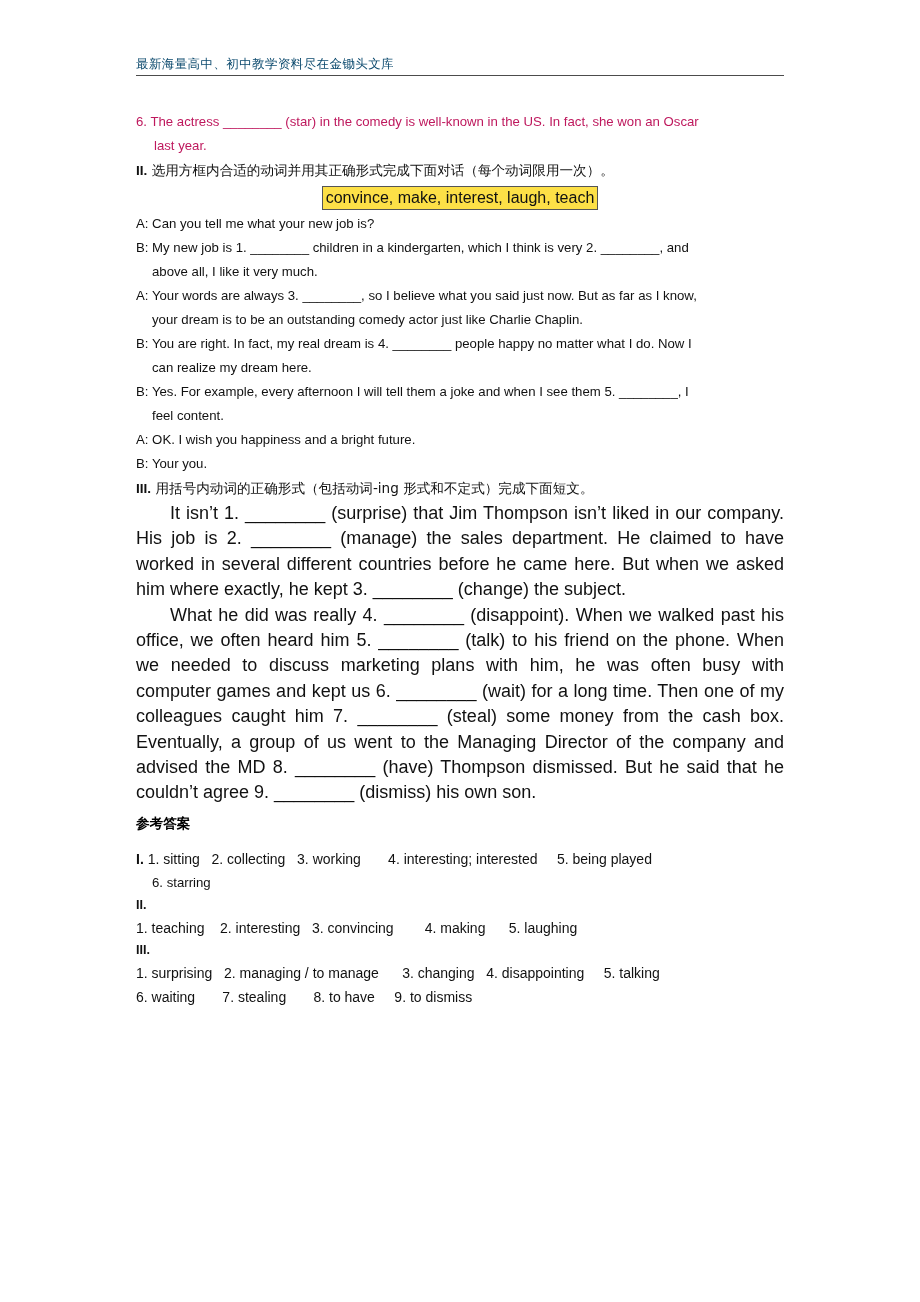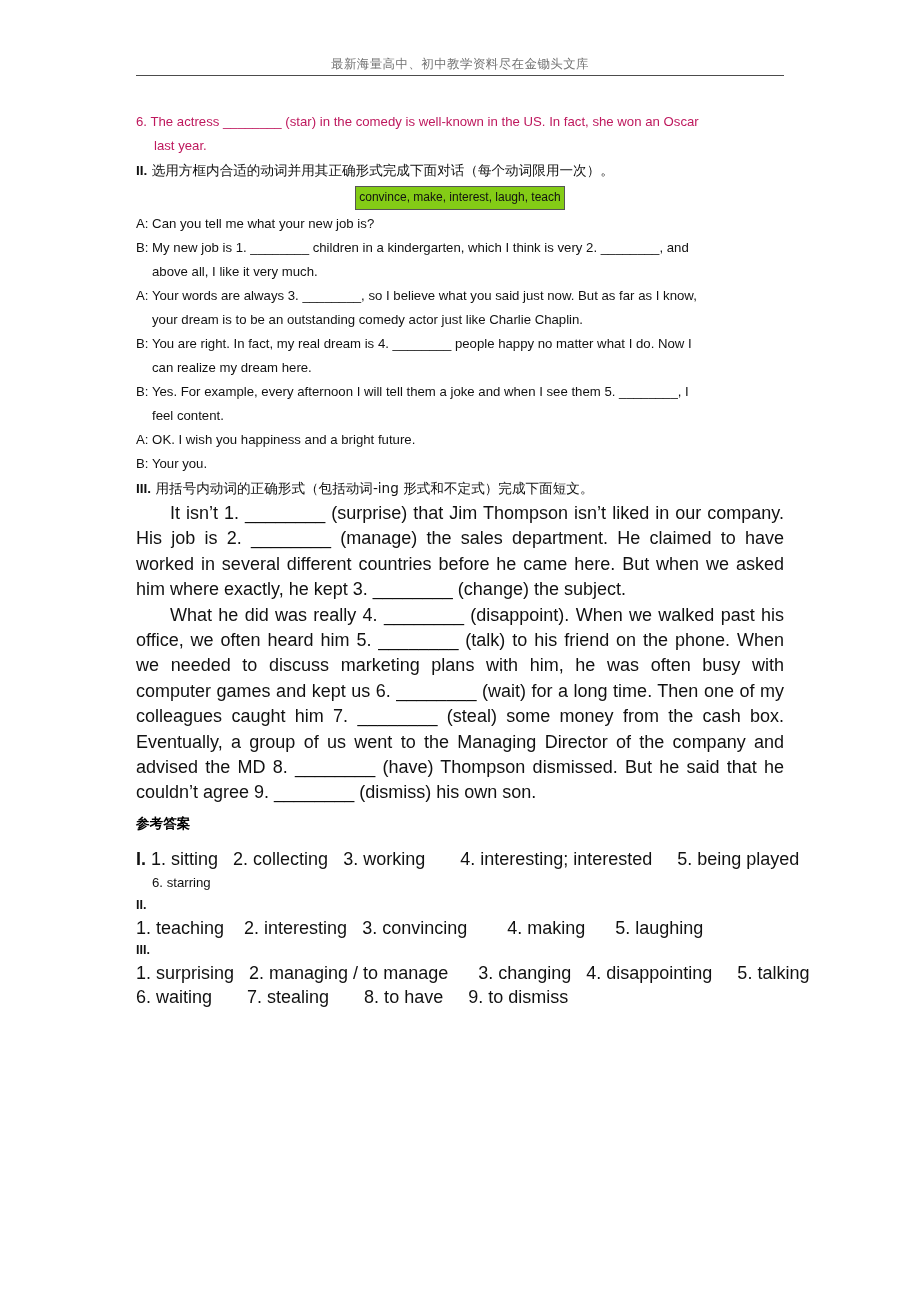--- a/index.html
+++ b/index.html
@@ -22,24 +22,24 @@
   }
 
   
   .header {
     position: absolute;
     left: 136px;
     top: 56px;
     width: 648px;
   }
   .header-text {
-    text-align: center;
+    text-align: left;
     font-size: 12.5px;
     line-height: 15px;
-    color: #737373;
+    color: #0c4a6e;
     font-family: "DejaVu Serif", "Liberation Serif", serif;
     letter-spacing: 0.4px;
   }
   .header-rule {
     margin-top: 4px;
     border-top: 1.6px solid #4c4c4c;
     width: 648px;
   }
 
   
@@ -77,24 +77,24 @@
   .wordbank-wrap {
     display: flex;
     justify-content: center;
     margin-top: 3px;
     margin-bottom: 2px;
   }
   .wordbank {
     display: inline-block;
     border: 1px solid #555555;
     padding: 1px 3px 2px 3px;
-    font-size: 12px;
+    font-size: 16px;
     line-height: 19px;
     color: #111111;
-    background: #84cc16;
+    background: #fde047;
   }
 
   
   .dlg {
     font-size: 13.2px;
     line-height: 24px;
     color: #111111;
   }
   .dlg .cont { display: block; padding-left: 16px; }
 
@@ -118,21 +118,21 @@
   }
   .ans-title {
     font-size: 13.6px;
     line-height: 22px;
     font-weight: bold;
     color: #000000;
     font-family: "DejaVu Sans", "Liberation Sans", sans-serif;
     margin-bottom: 13px;
   }
   .ans-line {
-    font-size: 18px;
+    font-size: 14px;
     line-height: 24px;
     color: #111111;
     white-space: pre;
   }
   .ans-line .rn {
     font-weight: bold;
   }
   .ans-sub {
     font-size: 13.2px;
     line-height: 24px;

